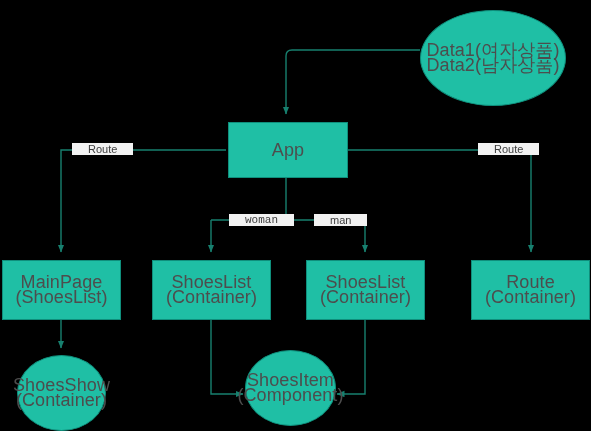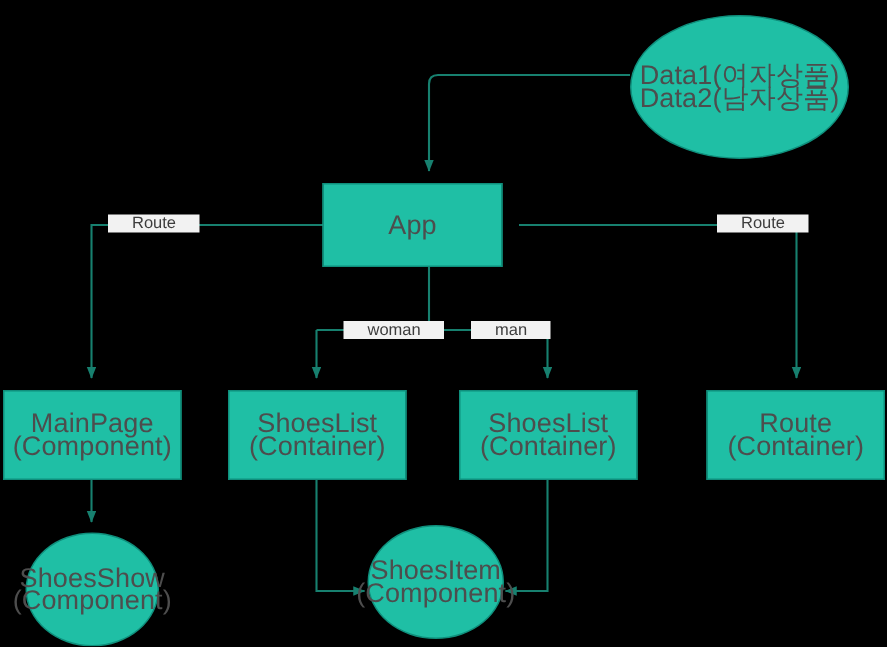--- a/index.html
+++ b/index.html
@@ -90,55 +90,55 @@
     <path d="M211,320 L211,394 L243,394" fill="none" stroke="#17806f" stroke-width="1.4" marker-end="url(#arrowhead)"></path>
 
     <path d="M365,320 L365,394 L337,394" fill="none" stroke="#17806f" stroke-width="1.4" marker-end="url(#arrowhead)"></path>
   </svg>
 
   <div class="node node-ellipse" style="left:420px; top:10px; width:146px; height:96px;">
     <span class="node-label">Data1(여자상품)
 Data2(남자상품)</span>
   </div>
 
-  <div class="node node-rect" style="left:215px; top:122px; width:120px; height:56px;">
+  <div class="node node-rect" style="left:228px; top:122px; width:120px; height:56px;">
     <span class="node-label">App</span>
   </div>
 
   <div class="node node-rect" style="left:2px; top:260px; width:119px; height:60px;">
     <span class="node-label">MainPage
-(Component)</span>
+(ShoesList)</span>
   </div>
 
   <div class="node node-rect" style="left:152px; top:260px; width:119px; height:60px;">
     <span class="node-label">ShoesList
 (Container)</span>
   </div>
 
   <div class="node node-rect" style="left:306px; top:260px; width:119px; height:60px;">
     <span class="node-label">ShoesList
 (Container)</span>
   </div>
 
   <div class="node node-rect" style="left:471px; top:260px; width:119px; height:60px;">
     <span class="node-label">Route
 (Container)</span>
   </div>
 
   <div class="node node-ellipse" style="left:17px; top:355px; width:89px; height:76px;">
     <span class="node-label">ShoesShow
-(Component)</span>
+(Container)</span>
   </div>
 
   <div class="node node-ellipse" style="left:245px; top:350px; width:91px; height:76px;">
     <span class="node-label">ShoesItem
 (Component)</span>
   </div>
 
   <div class="edge-label" style="left:72px; top:143px;">Route</div>
 
   <div class="edge-label" style="left:478px; top:143px;">Route</div>
 
-  <div class="edge-label" style="left:229px; top:214px;">woman</div>
+  <div class="edge-label" style="left:229px; top:214px;font-family:Liberation Mono, monospace;">woman</div>
 
   <div class="edge-label" style="left:314px; top:214px;text-align:center;">man</div>
 
 </div>
 
 </body></html>

